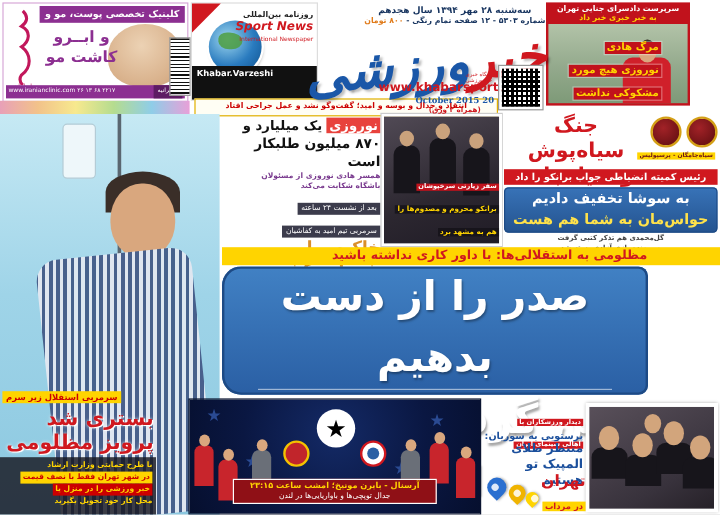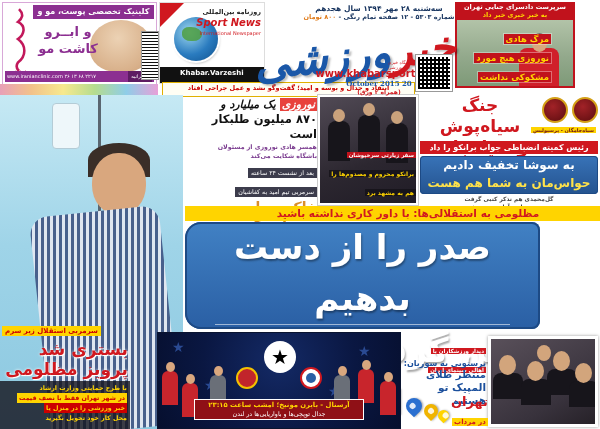--- a/index.html
+++ b/index.html
@@ -24,22 +24,22 @@
            repeating-linear-gradient(180deg,#111 0 1px,#fff 1px 3px);}
   .logoblock{left:159px;top:2px;width:104px;height:80px;border:1px solid #ddd;background:#fff;}
   .corner-flash{position:absolute;left:0;top:0;width:0;height:0;border-left:24px solid #d0181f;border-bottom:24px solid transparent;}
   .globe{position:absolute;left:14px;top:14px;width:44px;height:44px;border-radius:50%;
          background:radial-gradient(circle at 35% 35%,#9fd8ef,#2a7bbf 55%,#0d4f8c);box-shadow:0 0 0 2px #fff,1px 2px 3px rgba(0,0,0,.35);}
   .globe::after{content:"";position:absolute;left:8px;top:10px;width:20px;height:14px;border-radius:40% 60% 50% 50%;
          background:#4d9e3f;opacity:.85;}
   .lg-int{position:absolute;right:3px;top:5px;font-size:6.5px;font-weight:bold;color:#222;}
   .lg-sn{position:absolute;right:3px;top:14px;font-size:10px;font-weight:bold;font-style:italic;color:#d0181f;}
   .lg-in{position:absolute;right:3px;top:27px;font-size:5px;color:#d0181f;}
-  .lg-bar{position:absolute;left:0;right:0;bottom:0;height:16px;background:#111;color:#fff;font-size:7px;
-          font-weight:bold;line-height:12px;padding-left:20px;}
+  .lg-bar{position:absolute;left:0;right:0;bottom:0;height:28px;background:#111;color:#fff;font-size:7px;
+          font-weight:bold;line-height:12px;padding-left:4px;}
   
   .brand{left:248px;top:24px;width:214px;height:66px;font-size:44px;font-weight:bold;font-style:italic;
          transform:rotate(-5deg);text-align:center;line-height:62px;text-shadow:2px 2px 2px rgba(0,0,0,.25);z-index:3;}
   .brand .r{color:#d0181f;} .brand .b{color:#1a57a8;}
   
   .dateblock{left:303px;top:4px;width:152px;height:52px;z-index:5;font-weight:bold;}
   .d1{font-size:7.5px;color:#16335e;}
   .d2{font-size:6.5px;color:#16335e;} .d2 .price{color:#e07b1a;}
   .d3{font-size:10px;color:#d0181f;margin-top:47px;}
   .d4{font-size:7px;color:#1a57a8;font-family:"DejaVu Serif",serif;}
@@ -75,21 +75,21 @@
       transform:rotate(-6deg);background:repeating-linear-gradient(96deg,#48608c 0 3px,#dfe6f0 3px 6px);}
   .hos-chip{left:2px;top:326px;background:#ffd400;color:#c00;font-size:7px;font-weight:bold;padding:1px 3px;z-index:4;}
   .hos-title{left:2px;top:339px;width:126px;z-index:4;color:#d0181f;font-weight:bold;font-size:17px;line-height:20px;
              text-shadow:0 0 3px #fff,1px 1px 0 #fff;}
   .hos-promo{left:0;top:381px;width:130px;height:48px;background:rgba(22,22,32,.82);z-index:4;padding:2px 3px;box-sizing:border-box;}
   .hp-l{font-size:6.3px;font-weight:bold;line-height:10px;white-space:nowrap;}
   .hp-y{color:#ffd400;} .hp-ry{color:#c00;background:#ffd400;display:inline-block;padding:0 2px;}
   .hp-yr{color:#ffd400;background:#c00;display:inline-block;padding:0 2px;}
   
   .debt{left:185px;top:97px;width:132px;height:108px;text-align:right;}
-  .debt .l1{font-size:11px;font-weight:bold;color:#111;line-height:15px;font-style:italic;}
+  .debt .l1{font-size:11px;font-weight:bold;color:#111;line-height:15px;}
   .debt .hl{background:#e8423c;color:#fff;padding:0 2px;}
   .debt .l2{font-size:11.5px;font-weight:bold;color:#111;line-height:15px;}
   .debt .sub{font-size:6.3px;color:#7a3b8f;line-height:9px;font-weight:bold;}
   .debt .chip{display:inline-block;background:#3c3c4c;color:#fff;font-size:6.3px;padding:0 3px;margin-top:2px;line-height:10px;}
   .debt .or{color:#d98f2b;font-weight:bold;font-size:14px;line-height:18px;text-shadow:1px 1px 0 #fff;}
   
   .mashhad{left:318px;top:95px;width:100px;height:110px;border:2px solid #fff;box-sizing:border-box;
            background:linear-gradient(160deg,#514a55,#2c2730 60%,#201c26);overflow:hidden;box-shadow:0 0 0 1px #ccc;}
   .m-fig{position:absolute;width:22px;height:40px;border-radius:8px 8px 0 0;background:#17151b;}
   .m-fig::before{content:"";position:absolute;left:5px;top:-12px;width:12px;height:13px;border-radius:50%;background:#caa27c;}

